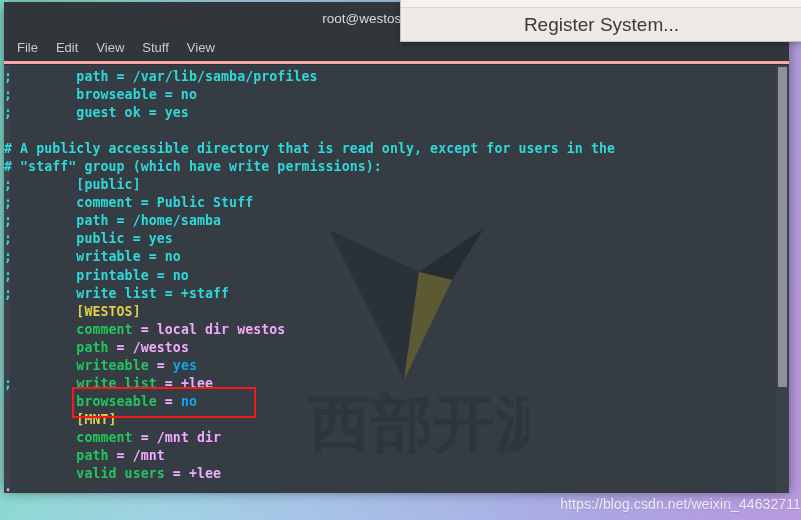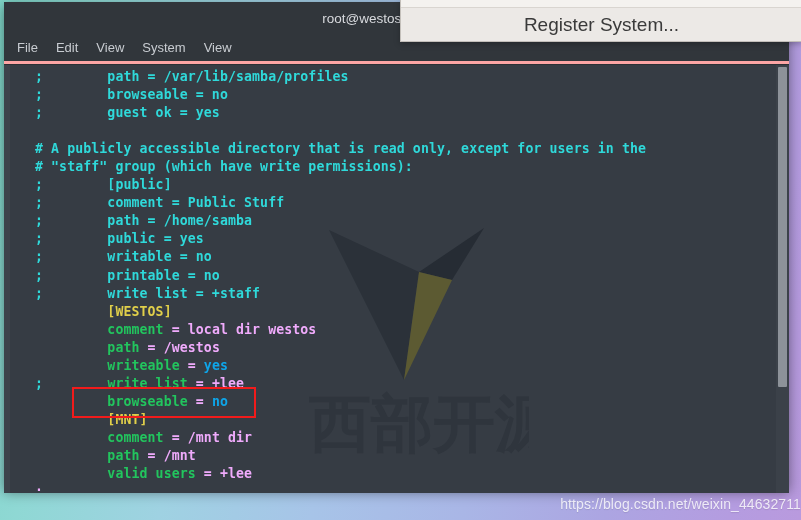--- a/index.html
+++ b/index.html
@@ -111,21 +111,21 @@
     right: 14px;
     bottom: 0;
     font-family: "DejaVu Sans Mono", "Liberation Mono", monospace;
     font-size: 13.2px;
     line-height: 18.05px;
     letter-spacing: 0.1px;
     white-space: pre;
     z-index: 5;
     font-weight: bold;
   }
-  .ln { height: 18.05px; margin-left: 31px; }
+  .ln { height: 18.05px; }
 
   
   .c-comment { color: #2fd9da; }   
   .c-section { color: #e0cf4a; }   
   .c-key     { color: #22c55e; }   
   .c-plain   { color: #f0abfc; }   
   .c-val     { color: #0ea5e9; }   
 
   
   #term-scrollbar {
@@ -210,21 +210,21 @@
   <div id="terminal-window">
 
     <div id="titlebar">
       <span id="title-text">root@westoslin</span>
     </div>
 
     <div id="menubar">
       <div class="menu-item">File</div>
       <div class="menu-item">Edit</div>
       <div class="menu-item">View</div>
-      <div class="menu-item">System</div>
+      <div class="menu-item">Stuff</div>
       <div class="menu-item">View</div>
     </div>
 
     <div id="term-body">
 
       <svg id="wm-logo" viewBox="0 0 220 250">
         <polygon points="20,10 110,52 95,160" fill="#2b3139"></polygon>
         <polygon points="110,52 175,8 143,60" fill="#262c34"></polygon>
         <polygon points="110,52 143,60 95,160" fill="#5c5a32"></polygon>
         <g fill="#2f353d">

